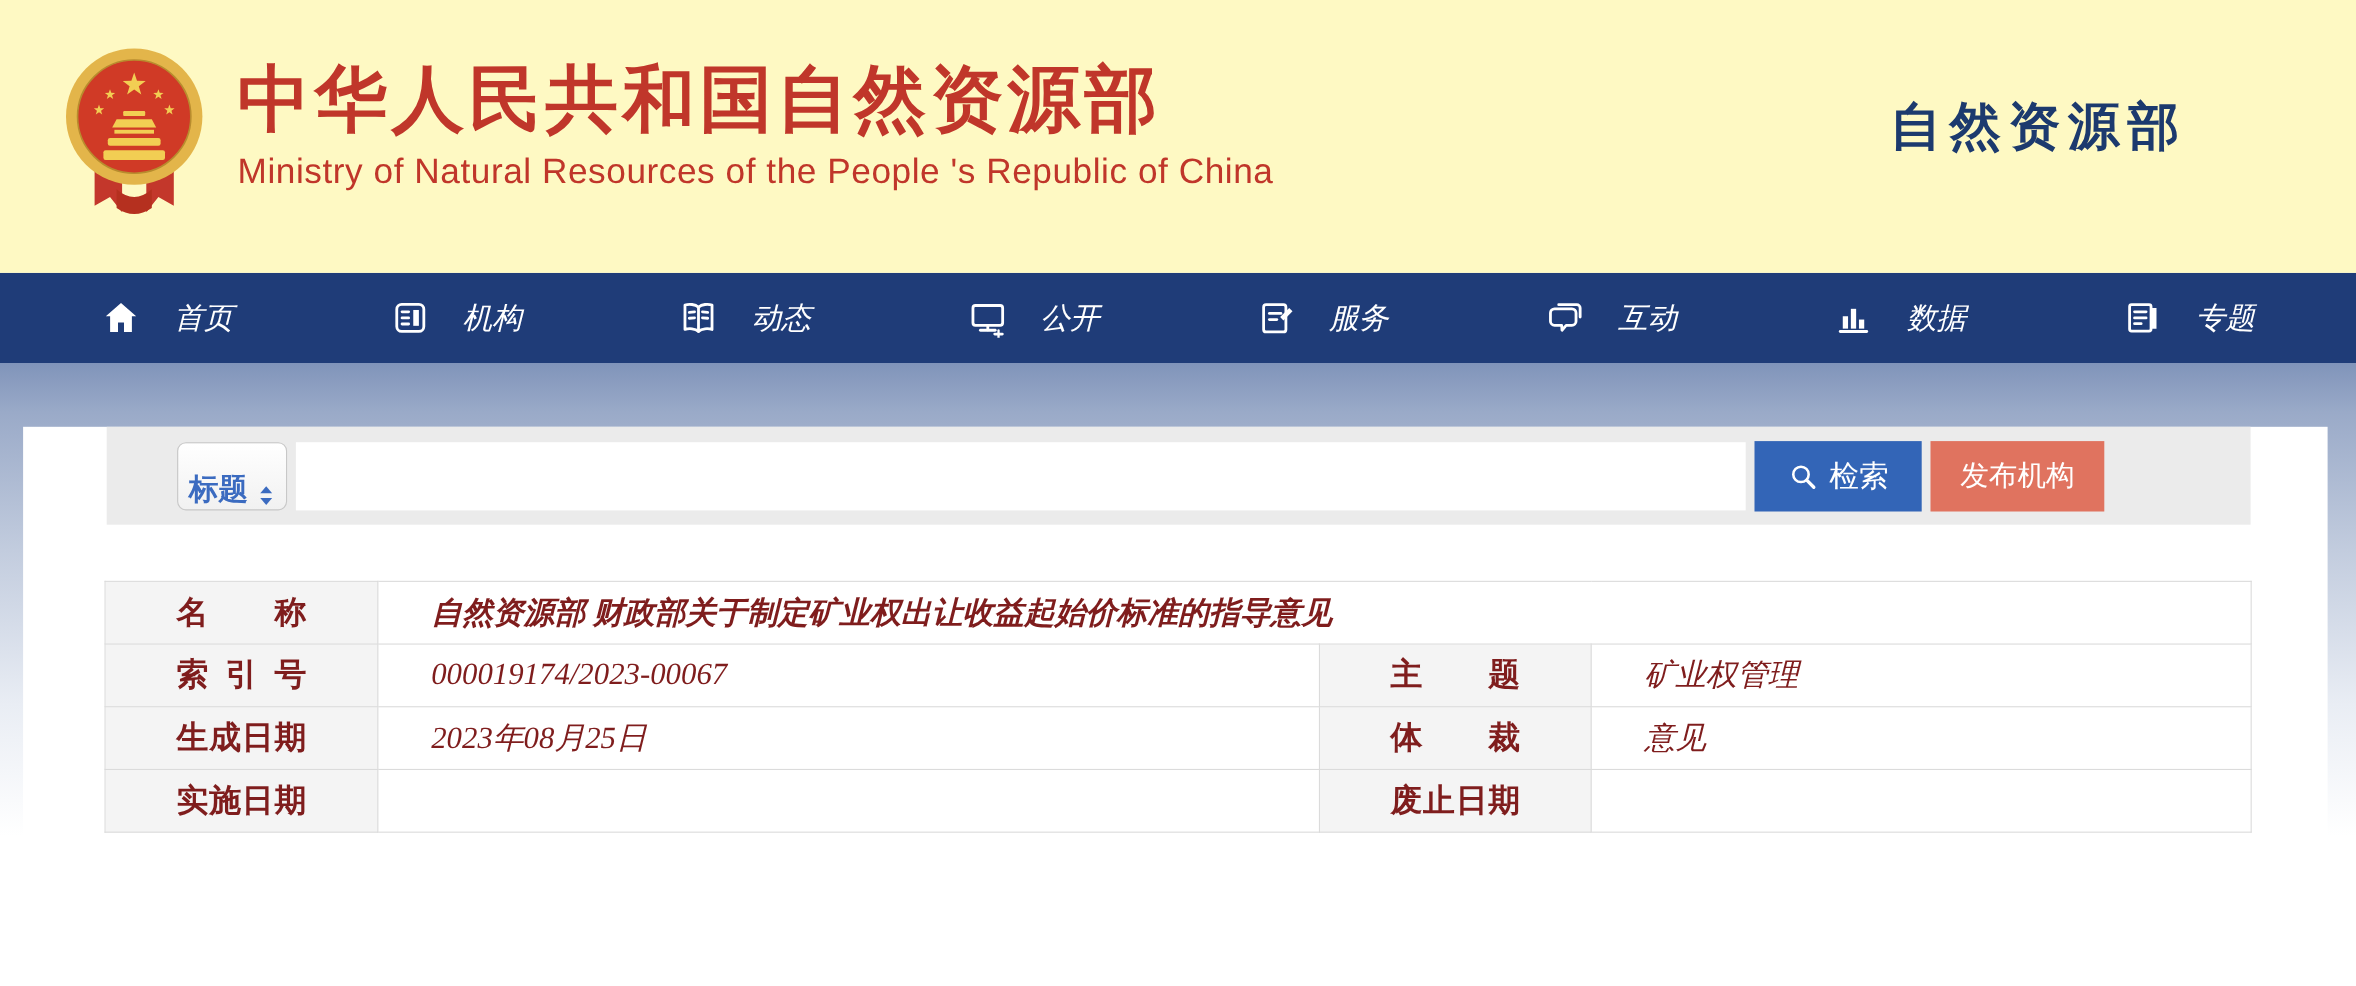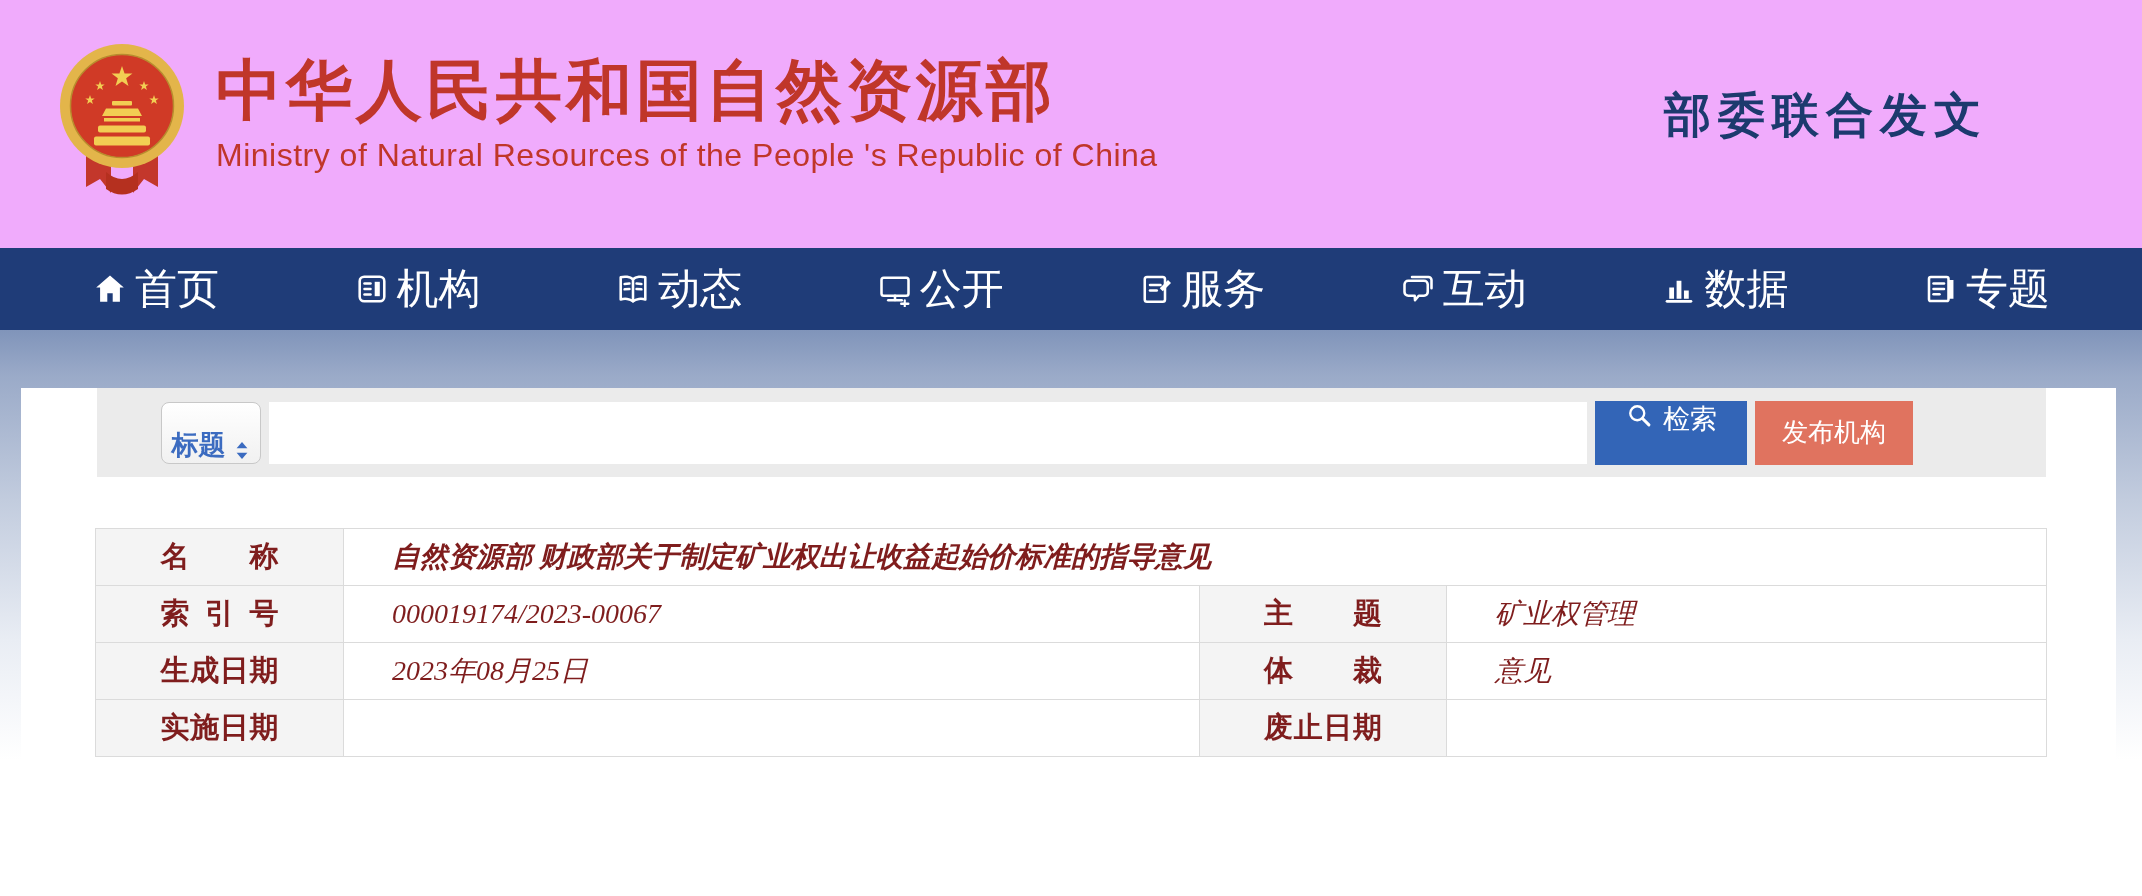--- a/index.html
+++ b/index.html
@@ -1,52 +1,52 @@
 <!DOCTYPE html>
 <html><head>
 <meta charset="utf-8">
 <style>
   * { margin:0; padding:0; box-sizing:border-box; }
   html,body { width:2142px; height:896px; overflow:hidden; background:#fff;
     font-family:"Liberation Sans","DejaVu Sans",sans-serif; }
 
   
-  .site-header { position:relative; height:248px; background:#f0abfc;padding-left:48px; }
+  .site-header { position:relative; height:248px; background:#fef9c3;padding-left:48px; }
   .brand { position:absolute; left:56px; top:40px; display:flex; align-items:flex-start; cursor:pointer; }
   .emblem { width:132px; height:160px; }
   .brand-text { margin:14px 0 0 28px; }
   .brand-cn { color:#C0362A; font-size:66px; font-weight:bold; letter-spacing:4px; line-height:1.1; }
   .brand-en { color:#C0362A; font-size:32px; margin-top:10px; letter-spacing:0.5px; }
   .gov-info { position:absolute; right:154px; top:84px;
     font-family:"Liberation Serif","DejaVu Serif",serif; font-weight:bold;
     font-size:47px; color:#1C3A6E; letter-spacing:7px; }
 
   
   .main-nav { height:82px; background:#1F3C78; display:flex; align-items:center;
     justify-content:space-between; padding:0 92px; }
-  .nav-item { display:flex; align-items:center; gap:7px; color:#fff; font-size:42px;
-    cursor:pointer; white-space:nowrap; }
+  .nav-item { display:flex; align-items:center; gap:30px; color:#fff; font-size:27px;
+    cursor:pointer; white-space:nowrap;font-style:italic; }
   .nav-item svg { width:36px; height:36px; display:block; }
 
   
   .content-bg { height:566px; padding:13px 26px 0 21px;
     background:linear-gradient(180deg,#8094BA 0px,#9AAAC8 45px,#C2CCDE 170px,#E9EDF4 310px,#ffffff 430px); }
   .panel { background:#fff; width:2095px; height:553px; }
 
   
   .search-bar { margin:45px 0 0 76px; width:1949px; height:89px; background:#EBEBEB;
     display:flex; align-items:center; padding-left:64px; }
   .field-dropdown { width:100px; height:62px; border:1px solid #C8C8C8; border-radius:8px;
     background:linear-gradient(180deg,#ffffff,#F1F1F1); display:flex; align-items:flex-end;
     justify-content:center; gap:7px; color:#3B6BC0; font-weight:bold; font-size:27px; cursor:pointer; }
   .field-dropdown svg { width:18px; height:24px; }
   .search-input { width:1318px; height:62px; margin-left:8px; border:none; outline:none;
     background:#fff; font-size:26px; padding:0 16px; }
   .btn-search { width:152px; height:64px; margin-left:8px; border:none; background:#3365B7;
-    color:#fff; font-size:27px; display:flex; align-items:flex-start; justify-content:center;
+    color:#fff; font-size:27px; display:flex; align-items:center; justify-content:center;
     gap:10px; cursor:pointer; }
   .btn-search svg { width:28px; height:28px; }
   .btn-adv { width:158px; height:64px; margin-left:8px; border:none; background:#E0735F;
     color:#fff; font-size:26px; cursor:pointer; }
 
   
   .info-table { margin:51px 0 0 74px; width:1951px; border-collapse:collapse; table-layout:fixed;
     font-family:"Liberation Serif","DejaVu Serif",serif; }
   .info-table td { border:1px solid #DBDBDB; height:57px; font-size:28px; color:#7f1d1d;
     vertical-align:middle; }
@@ -79,21 +79,21 @@
       <path d="M46 76 L86 76 L82 68.5 L50 68.5 Z" fill="#F2CE53"></path>
       <rect x="48" y="78" width="36" height="3.5" fill="#F2CE53"></rect>
       <rect x="42" y="85.5" width="48" height="7" rx="2" fill="#F2CE53"></rect>
       <rect x="38" y="96.5" width="56" height="9" rx="2" fill="#F2CE53"></rect>
     </svg>
     <div class="brand-text">
       <div class="brand-cn">中华人民共和国自然资源部</div>
       <div class="brand-en">Ministry of Natural Resources of the People 's Republic of China</div>
     </div>
   </div>
-  <div class="gov-info">部委联合发文</div>
+  <div class="gov-info">自然资源部</div>
 </div>
 
 <nav class="main-nav">
   <div class="nav-item">
     <svg viewBox="0 0 24 24">
       <path d="M12 3 L2.8 11 H5.4 V20.5 H10.2 V14.8 H13.8 V20.5 H18.6 V11 H21.2 Z" fill="#fff"></path>
     </svg>
     <span>首页</span>
   </div>
   <div class="nav-item">

